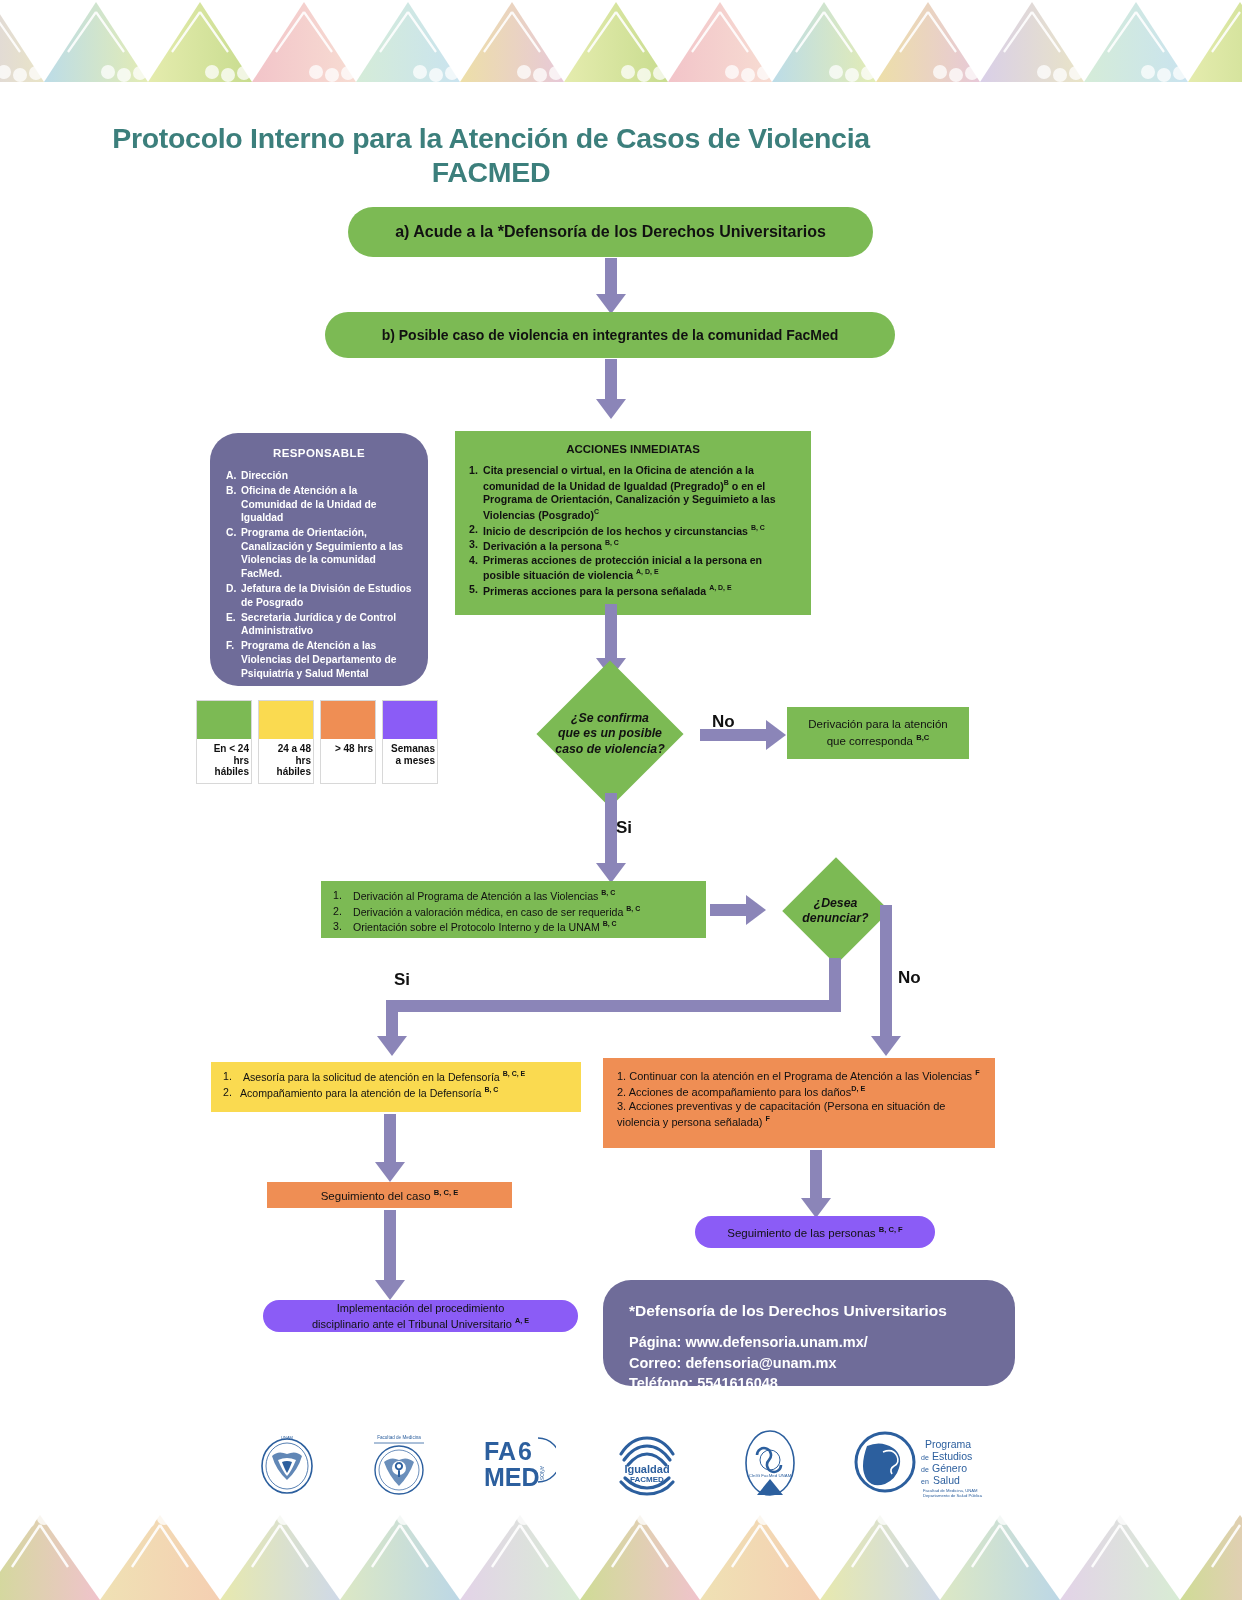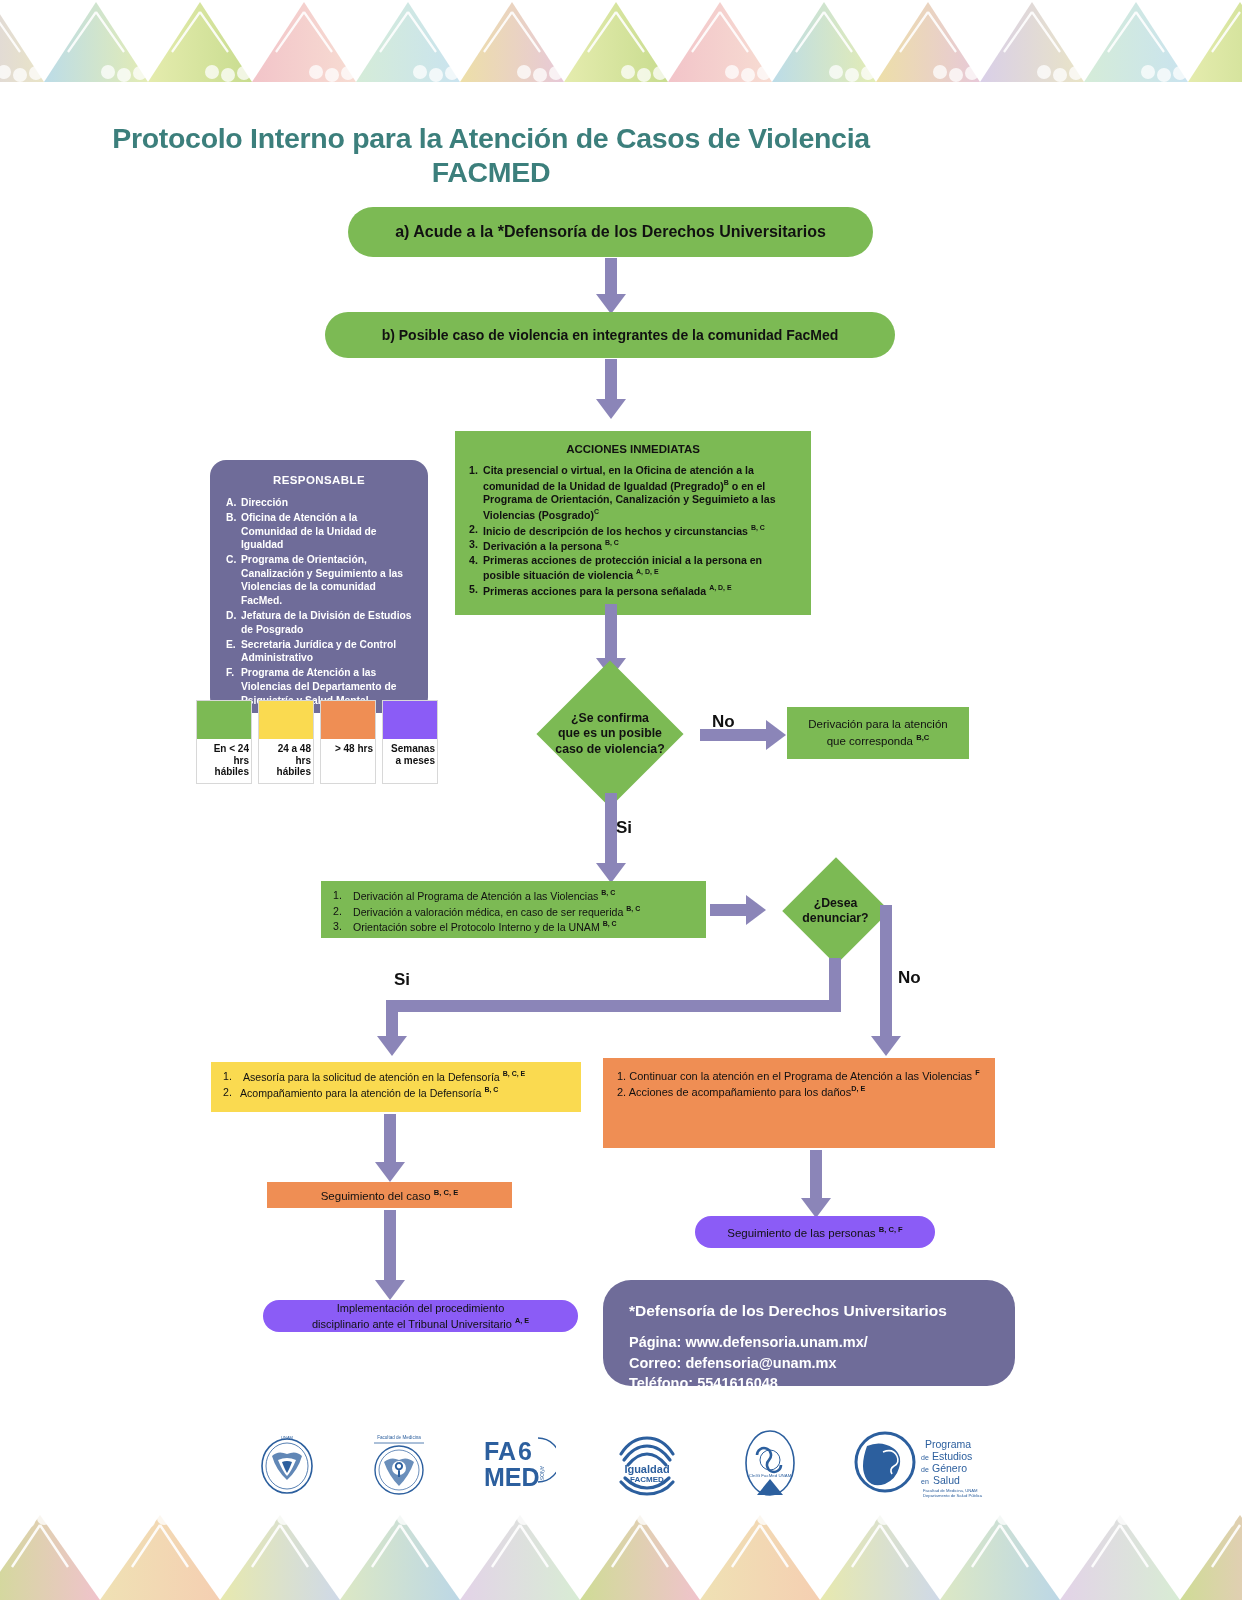--- a/index.html
+++ b/index.html
@@ -38,21 +38,21 @@
     text-align: center;
     font-weight: bold;
     color: #111;
   }
   .rect {
     display: flex; align-items: center;
     color: #111;
   }
   .diamond-wrap {
     position: absolute;
-    display: flex; align-items: center; justify-content: center;
+    display: flex; align-items: center; justify-content: center; font-style: italic;
   }
   .diamond-shape {
     position: absolute; inset: 0;
     transform: rotate(45deg);
   }
   .diamond-label {
     position: relative; z-index: 2;
     text-align: center; font-weight: bold; color: #111;
     line-height: 1.25;
   }
@@ -60,24 +60,23 @@
   
   .c-green  { background: #7cba54; }
   .c-yellow { background: #fada50; }
   .c-orange { background: #ef8e54; }
   .c-red    { background: #8b5cf6; }
 
   
   .resp-panel {
     position: absolute;
     background: #6f6c99;
-    border-radius: 16px;
+    border-radius: 28px;
     color: #fff;
     padding: 14px 16px 16px 16px;
-    margin-top: 27px;
   }
   .resp-title {
     text-align: center; font-weight: bold; font-size: 11.5px;
     letter-spacing: 0.4px; margin-bottom: 10px;
   }
   .resp-list { list-style: none; font-size: 10.3px; line-height: 1.32; font-weight: bold; }
   .resp-list li { display: flex; margin-bottom: 1.5px; }
   .resp-key { width: 15px; flex: 0 0 15px; }
   .resp-txt { flex: 1; }
 
@@ -423,20 +422,24 @@
 <div class="node c-orange" style="left:603px; top:1058px; width:392px; height:90px; padding:10px 14px;">
   <ul class="num-list" style="font-size:11px; line-height:1.36; color:#111;">
     <li style="display:block;">
       <span>1.</span>
       <span>Continuar con la atención en el Programa de Atención a las Violencias </span><sup>F</sup>
     </li>
     <li style="display:block;">
       <span>2.</span>
       <span>Acciones de acompañamiento para los daños</span><sup>D, E</sup>
     </li>
+    <li style="display:block;">
+      <span>3.</span>
+      <span>Acciones preventivas y de capacitación (Persona en situación de violencia y persona señalada) </span><sup>F</sup>
+    </li>
   </ul>
 </div>
 
 <div class="arrow" style="left:374px; top:1114px; width:32px; height:70px;">
   <div class="a-stem" style="left:10px; top:0; width:12px; height:50px;"></div>
   <div class="a-head-down" style="left:1px; top:48px;"></div>
 </div>
 
 <div class="node c-orange rect" style="left:267px; top:1182px; width:245px; height:26px; justify-content:center; font-size:11.5px;">
   <span><span>Seguimiento del caso </span><sup>B, C, E</sup></span>

